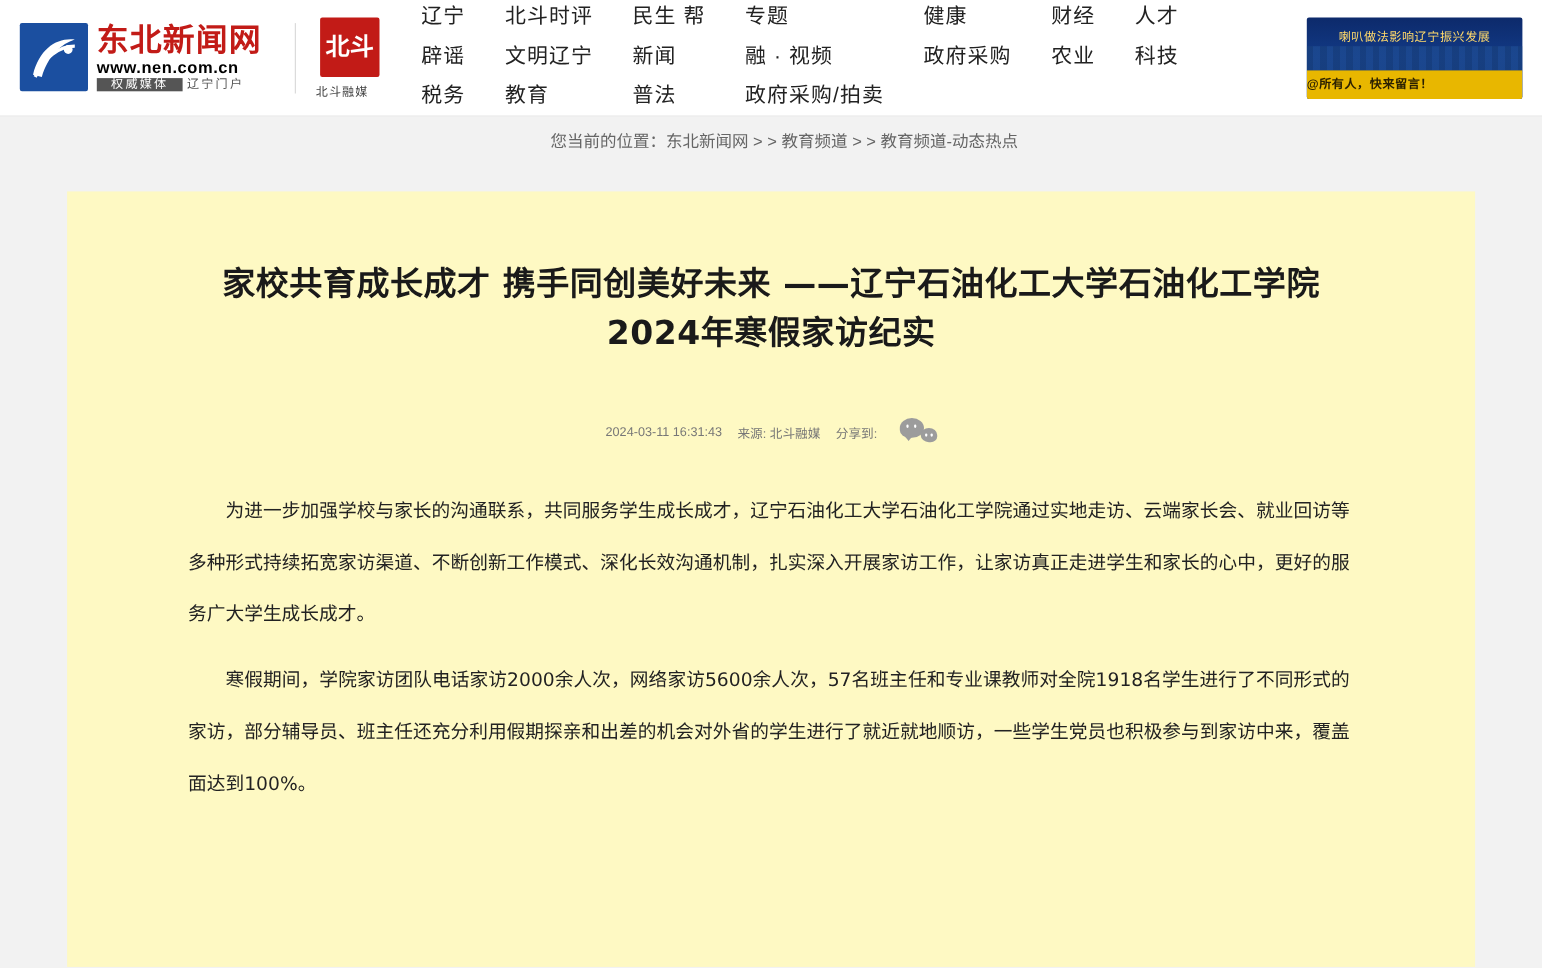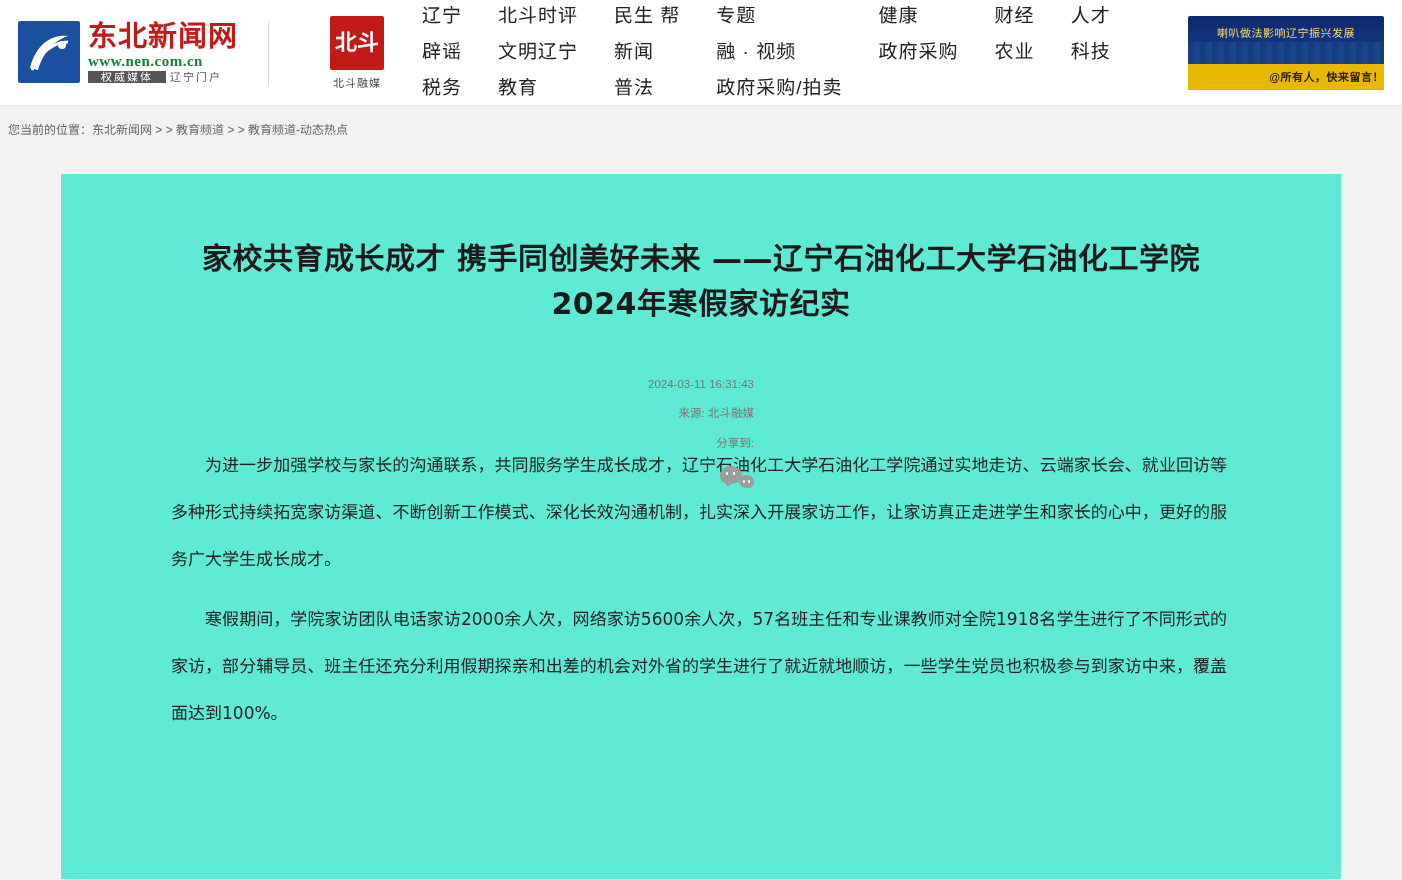--- a/index.html
+++ b/index.html
@@ -59,25 +59,25 @@
   }
   .logo-title {
     font-size: 29px;
     font-weight: bold;
     color: #c21b17;
     letter-spacing: 1px;
     font-family: "DejaVu Sans", sans-serif;
   }
   .logo-url {
     font-size: 15px;
-    color: #15803d;
+    color: #000000;
     font-weight: bold;
     letter-spacing: .5px;
     margin-top: 2px;
-    font-family: Liberation Serif, serif;
+    font-family: Liberation Sans, sans-serif;
   }
   .logo-sub {
     font-size: 11px;
     color: #555;
     margin-top: 3px;
     letter-spacing: 2px;
   }
   .logo-sub .box {
     background: #555;
     color: #fff;
@@ -89,22 +89,20 @@
     width: 1px;
     height: 64px;
     background: #d8d8d8;
     margin: 0 18px 0 10px;
     flex: 0 0 auto;
   }
 
   .beidou {
     width: 62px;
     flex: 0 0 auto;
-    text-align: center;
-    margin-left: 39px;
   }
   .beidou-mark {
     width: 54px;
     height: 54px;
     background: #c21b17;
     color: #fff;
     font-size: 22px;
     font-weight: bold;
     line-height: 1.0;
     display: flex;
@@ -167,21 +165,21 @@
   .banner .b-strip {
     position: absolute;
     bottom: 0;
     left: 0;
     width: 100%;
     height: 26px;
     background: #e8b700;
   }
   .banner .b-strip span {
     display: block;
-    text-align: right;
+    text-align: left;
     line-height: 26px;
     font-size: 11px;
     color: #2a2000;
     font-weight: bold;
     letter-spacing: .5px;
   }
   .banner .b-mid {
     position: absolute;
     top: 26px;
     left: 0;
@@ -189,36 +187,37 @@
     height: 22px;
     background: repeating-linear-gradient(90deg, #18407f 0 6px, #1d4a91 6px 12px);
     opacity: .8;
   }
 
   
   .breadcrumb-bar {
     background: #f2f2f2;
     height: 48px;
     line-height: 48px;
-    font-size: 12px;
+    font-size: 15px;
     color: #666;
-    padding-left: 8px;
+    padding-left: 24px;
     box-sizing: border-box;
+    text-align: center;
   }
   .breadcrumb-bar .crumb-label { color: #666; }
   .breadcrumb-bar a {
     color: #666;
     text-decoration: none;
   }
 
   
   .article-wrap {
     width: 1280px;
     margin: 0 auto;
-    background: #5eead4;
+    background: #fef9c3;
     min-height: 705px;
     padding: 0 0 40px 0;
     box-sizing: border-box;
   }
   .article-title {
     font-size: 30px;
     font-weight: bold;
     color: #1a1a1a;
     text-align: center;
     line-height: 1.5;
@@ -229,23 +228,22 @@
   .article-meta {
     margin-top: 52px;
     text-align: center;
     font-size: 11.5px;
     color: #777;
     position: relative;
     height: 40px;
   }
   .article-meta .meta-inner {
     display: inline-flex;
-    align-items: flex-end;
+    align-items: center;
     gap: 14px;
-    flex-direction: column;
   }
   .share-wx {
     display: inline-block;
     width: 34px;
     height: 30px;
     position: relative;
     vertical-align: middle;
     margin-left: 6px;
   }
   .wx-big, .wx-small {

